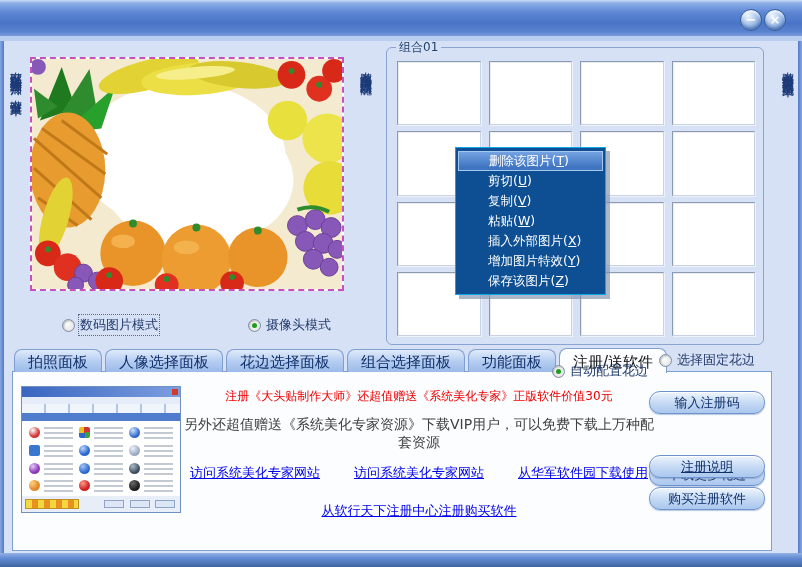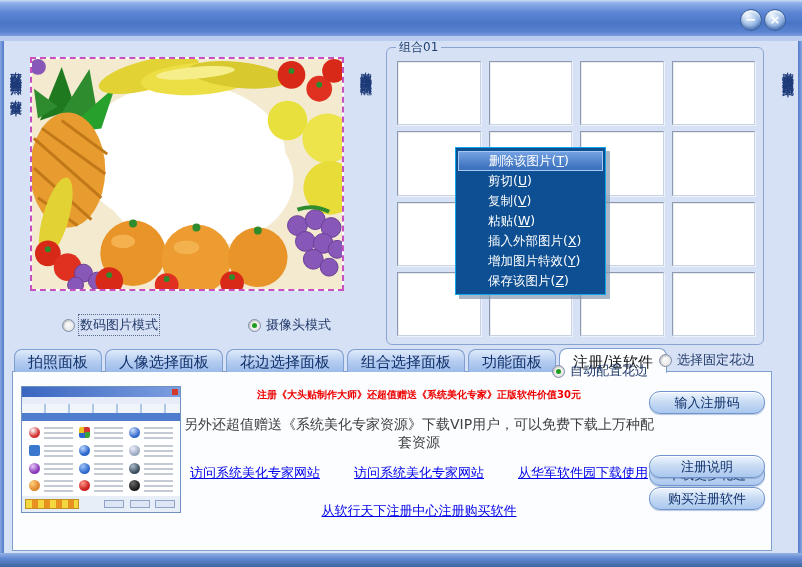--- a/index.html
+++ b/index.html
@@ -82,32 +82,32 @@
   .tab { padding:3px 13px 0; font-size:15px; color:#10306a; height:23px; white-space:nowrap;
     background:linear-gradient(180deg,#e0ebfa,#b3cbf0 55%,#9cbbe9);
     border:1px solid #7f9fd0; border-bottom:none; border-radius:8px 8px 0 0; cursor:default; }
   .tab.active { background:#fbfdff; color:#111; height:25px; margin-top:-1px; padding-top:4px;
     position:relative; z-index:3; }
 
   
   .panel { position:absolute; left:12px; top:371px; width:760px; height:180px;
     background:#fbfdff; border:1px solid #7f9fd0; z-index:1; }
   .headline { position:absolute; left:166px; top:16px; width:480px; text-align:center;
-    color:#ee0000; font-weight:bold; font-size:10px; }
+    color:#ee0000; font-weight:normal; font-size:12px; }
   .subline { position:absolute; left:166px; top:44px; width:480px; text-align:center;
     color:#404040; font-size:14px; }
   .links1 { position:absolute; left:166px; top:92px; width:480px; display:flex;
     justify-content:center; gap:34px; }
   .links2 { position:absolute; left:166px; top:128px; width:480px; text-align:center; }
   .panel a { color:#0000e8; font-size:13px; text-decoration:underline; white-space:nowrap; }
   .sbtn { position:absolute; left:636px; width:116px; height:23px; border-radius:11px;
     border:1px solid #6f93cc; text-align:center; line-height:21px; font-size:13px; color:#10306a;
     background:linear-gradient(180deg,#eff6fd,#c6daf4 50%,#aac7ee);
     box-shadow: inset 0 1px 0 #fff, 0 1px 1px rgba(90,120,170,.4); cursor:default; }
-  .sbtn1 { top:19px; } .sbtn2 { top:50px;margin-top:41px; } .sbtn3 { top:83px; } .sbtn4 { top:115px; }
+  .sbtn1 { top:19px; } .sbtn2 { top:50px;margin-top:41px; } .sbtn3 { top:83px;text-decoration:underline; } .sbtn4 { top:115px; }
 
   
   .thumb { position:absolute; left:8px; top:14px; width:160px; height:127px;
     border:1px solid #7090c0; background:#ccd6ee; }
   .t-title { position:absolute; left:0; top:0; right:0; height:10px;
     background:linear-gradient(90deg,#3a66c0,#7c9ee0); }
   .t-title::after { content:""; position:absolute; right:2px; top:2px; width:6px; height:6px; background:#d23a2a; }
   .t-menu { position:absolute; left:0; top:10px; right:0; height:7px; background:#e6edf8; }
   .t-tabs { position:absolute; left:0; top:17px; right:0; height:9px;
     background:repeating-linear-gradient(90deg,#f0f5fc 0 22px,#b0c6e6 22px 24px); }

